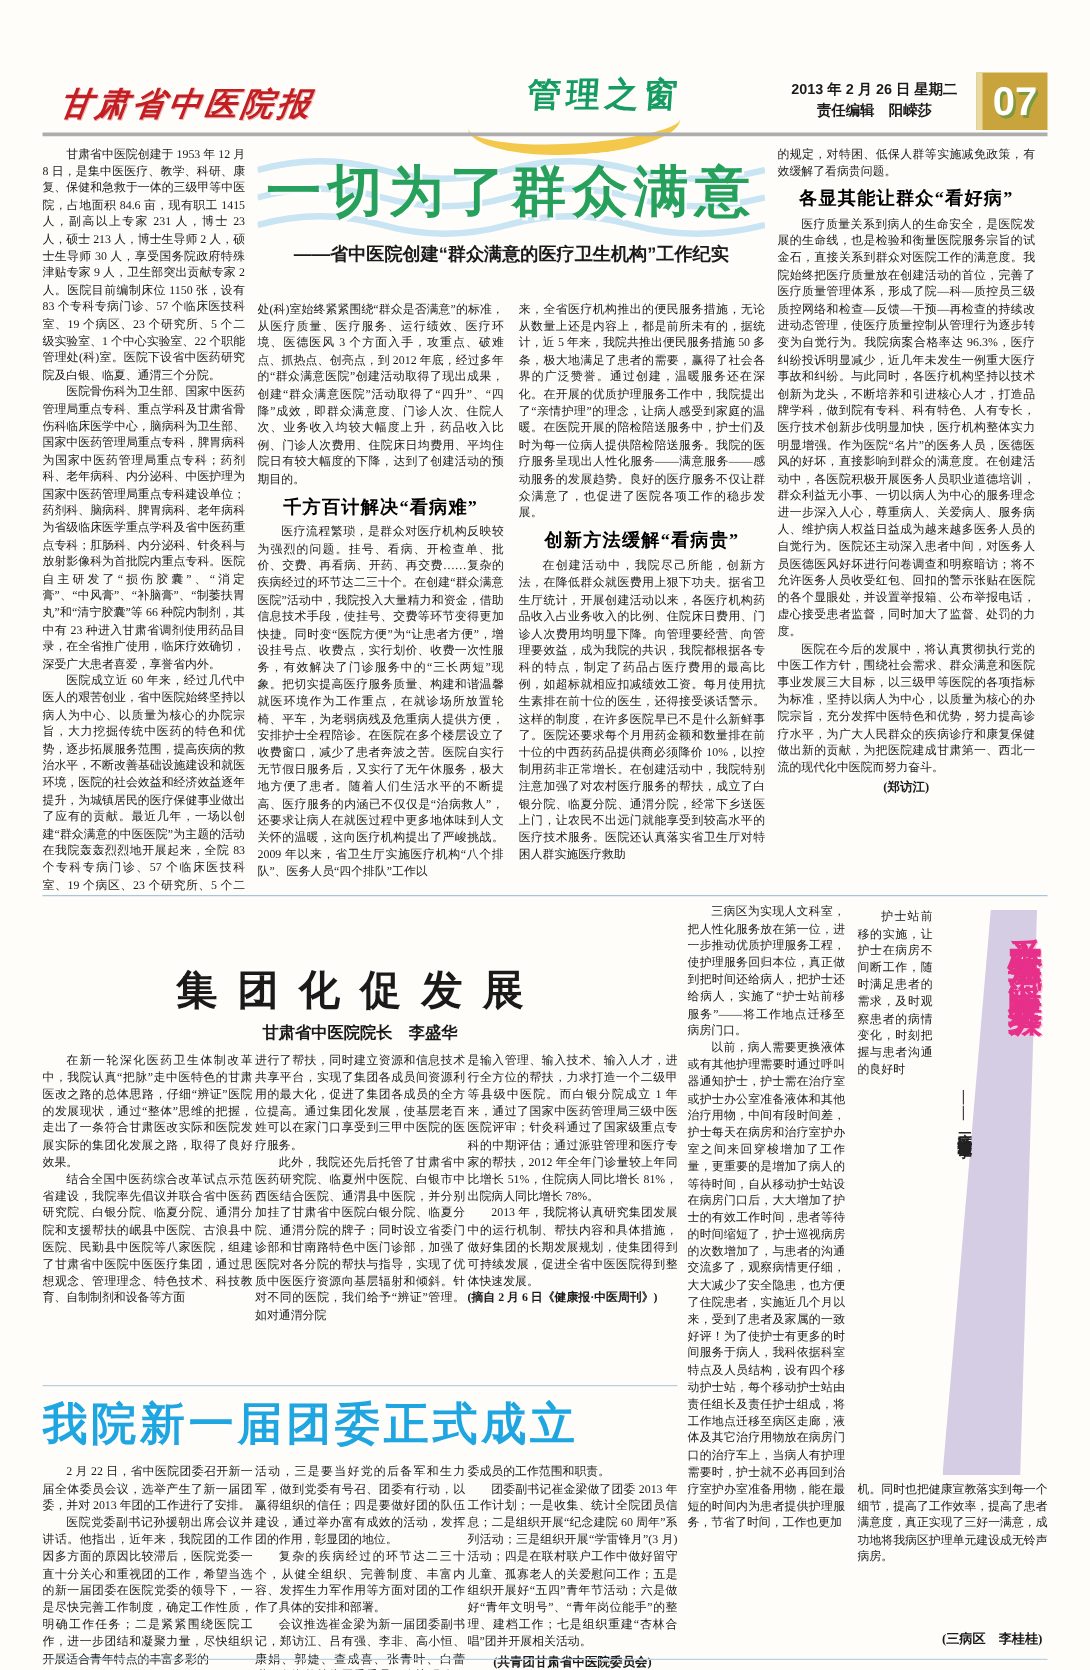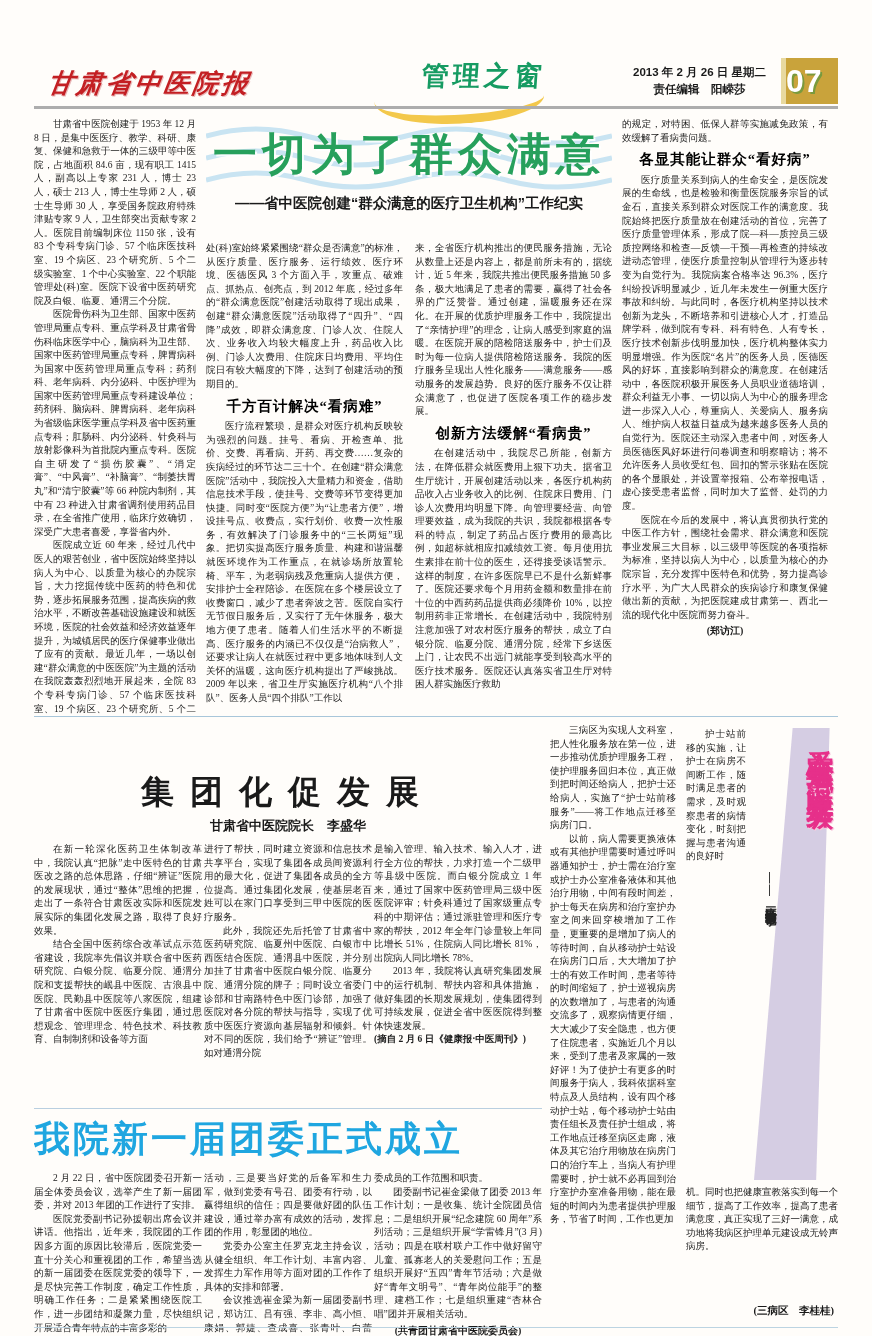--- a/index.html
+++ b/index.html
@@ -11,21 +11,21 @@
   .masthead{position:absolute;left:14px;top:10px;font-size:26px;font-weight:bold;font-style:italic;
             color:#c31f23;letter-spacing:3px;transform:skewX(-8deg);text-shadow:1px 1px 0 #e9b9b9;}
   .col-title-wrap{position:absolute;left:360px;top:2px;width:180px;height:52px;text-align:center;}
   .swoosh{position:absolute;left:-20px;bottom:-14px;width:170px;height:42px;
           border-bottom:9px solid #f3c84b;border-radius:0 0 55% 75%;transform:rotate(-5deg);}
   .col-title{position:relative;font-size:27px;font-weight:bold;color:#169b62;letter-spacing:4px;
              font-family:"Liberation Sans",sans-serif;transform:skewX(-4deg);}
   .issue-info{position:absolute;right:72px;top:8px;text-align:center;font-size:11.5px;font-weight:bold;
               line-height:17px;font-family:"Liberation Sans",sans-serif;}
   .page-num{position:absolute;right:0;top:2px;width:52px;height:46px;background:#c9a33b;
-            border-left:5px solid #e8d9a0;color:#fff;font-size:32px;font-weight:bold;
+            border-left:5px solid #e8d9a0;color:#fff;font-size:32px;font-weight:bold;text-align:center;
             line-height:46px;font-family:"Liberation Sans",sans-serif;text-shadow:2px 2px 0 #7a9a3d;}
   
   .main{position:absolute;top:118px;left:34px;right:34px;height:598px;display:flex;gap:10px;}
   .m-col1{width:162px;height:100%;overflow:hidden;}
   .m-mid{width:406px;display:flex;flex-direction:column;}
   .m-col4{width:206px;height:100%;overflow:hidden;}
   .headline-block{position:relative;height:118px;flex:none;}
   .waves{position:absolute;left:0;top:0;width:100%;height:80px;}
   .main-headline{position:relative;margin:0;font-size:44px;font-weight:bold;color:#27a05c;
                  letter-spacing:5px;text-align:center;line-height:72px;
@@ -170,21 +170,21 @@
 
     <div class="league-art">
       <h2 class="league-headline">我院新一届团委正式成立</h2>
       <div class="tri-cols body">
         <div>
             <p>2 月 22 日，省中医院团委召开新一届全体委员会议，选举产生了新一届团委，并对 2013 年团的工作进行了安排。</p>
             <p>医院党委副书记孙援朝出席会议并讲话。他指出，近年来，我院团的工作因多方面的原因比较滞后，医院党委一直十分关心和重视团的工作，希望当选的新一届团委在医院党委的领导下，一是尽快完善工作制度，确定工作性质，明确工作任务；二是紧紧围绕医院工作，进一步团结和凝聚力量，尽快组织开展适合青年特点的丰富多彩的</p>
           </div>
         <div>
             <p class="cont">活动，三是要当好党的后备军和生力军，做到党委有号召、团委有行动，以赢得组织的信任；四是要做好团的队伍建设，通过举办富有成效的活动，发挥团的作用，彰显团的地位。</p>
-            <p>党委办公室主任罗克龙主持会议，从健全组织、年工作计划、丰富内容、发挥生力军作用等方面对团的工作作了具体的安排和部署。</p>
+            <p>复杂的疾病经过的环节达二三十个，从健全组织、完善制度、丰富内容、发挥生力军作用等方面对团的工作作了具体的安排和部署。</p>
             <p>会议推选崔金梁为新一届团委副书记，郑访江、吕有强、李非、高小恒、康娟、郭婕、查成喜、张青叶、白蕾琪、白淑然等为团委委员，会议明确了团</p>
           </div>
         <div>
           <div>
               <p class="cont">委成员的工作范围和职责。</p>
               <p>团委副书记崔金梁做了团委 2013 年工作计划；一是收集、统计全院团员信息；二是组织开展“纪念建院 60 周年”系列活动；三是组织开展“学雷锋月”(3 月)活动；四是在联村联户工作中做好留守儿童、孤寡老人的关爱慰问工作；五是组织开展好“五四”青年节活动；六是做好“青年文明号”、“青年岗位能手”的整理、建档工作；七是组织重建“杏林合唱”团并开展相关活动。</p>
             </div>
           <div class="sign">(共青团甘肃省中医院委员会)</div>
         </div>
       </div>

